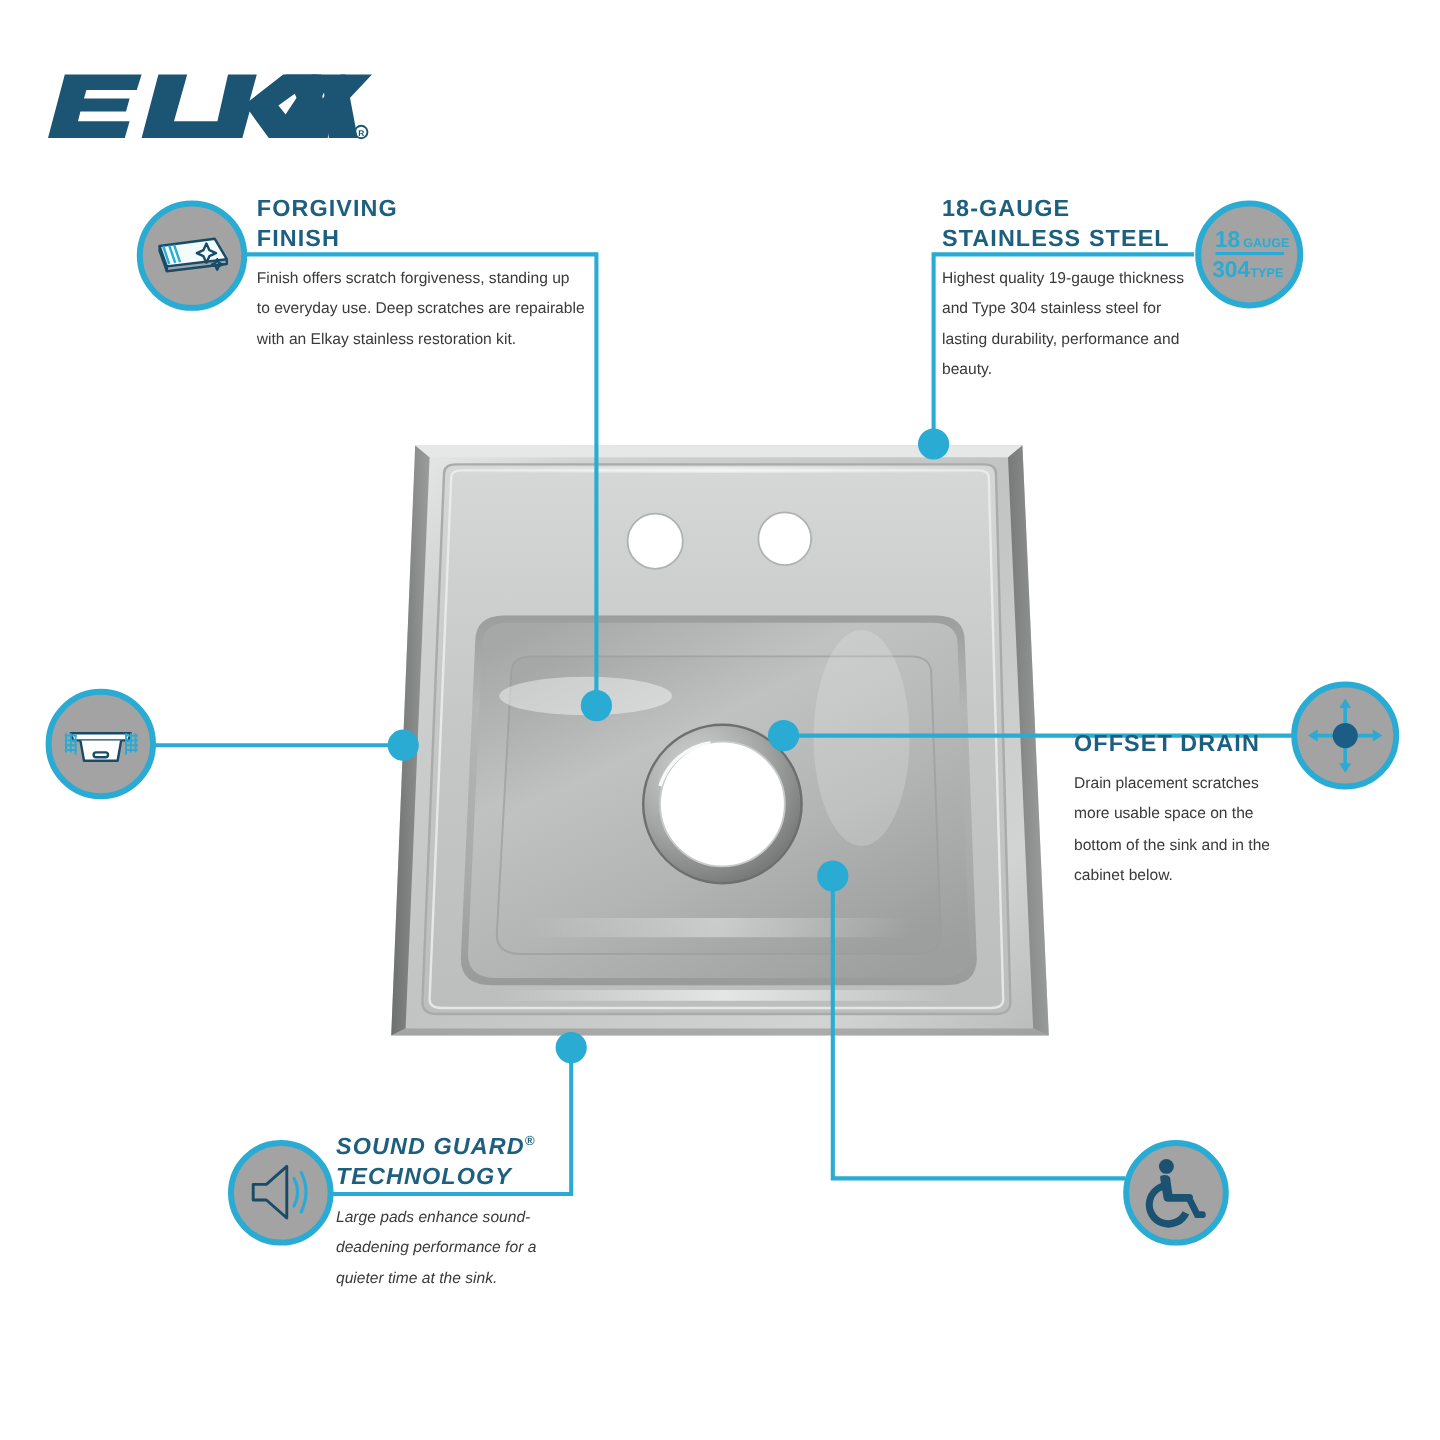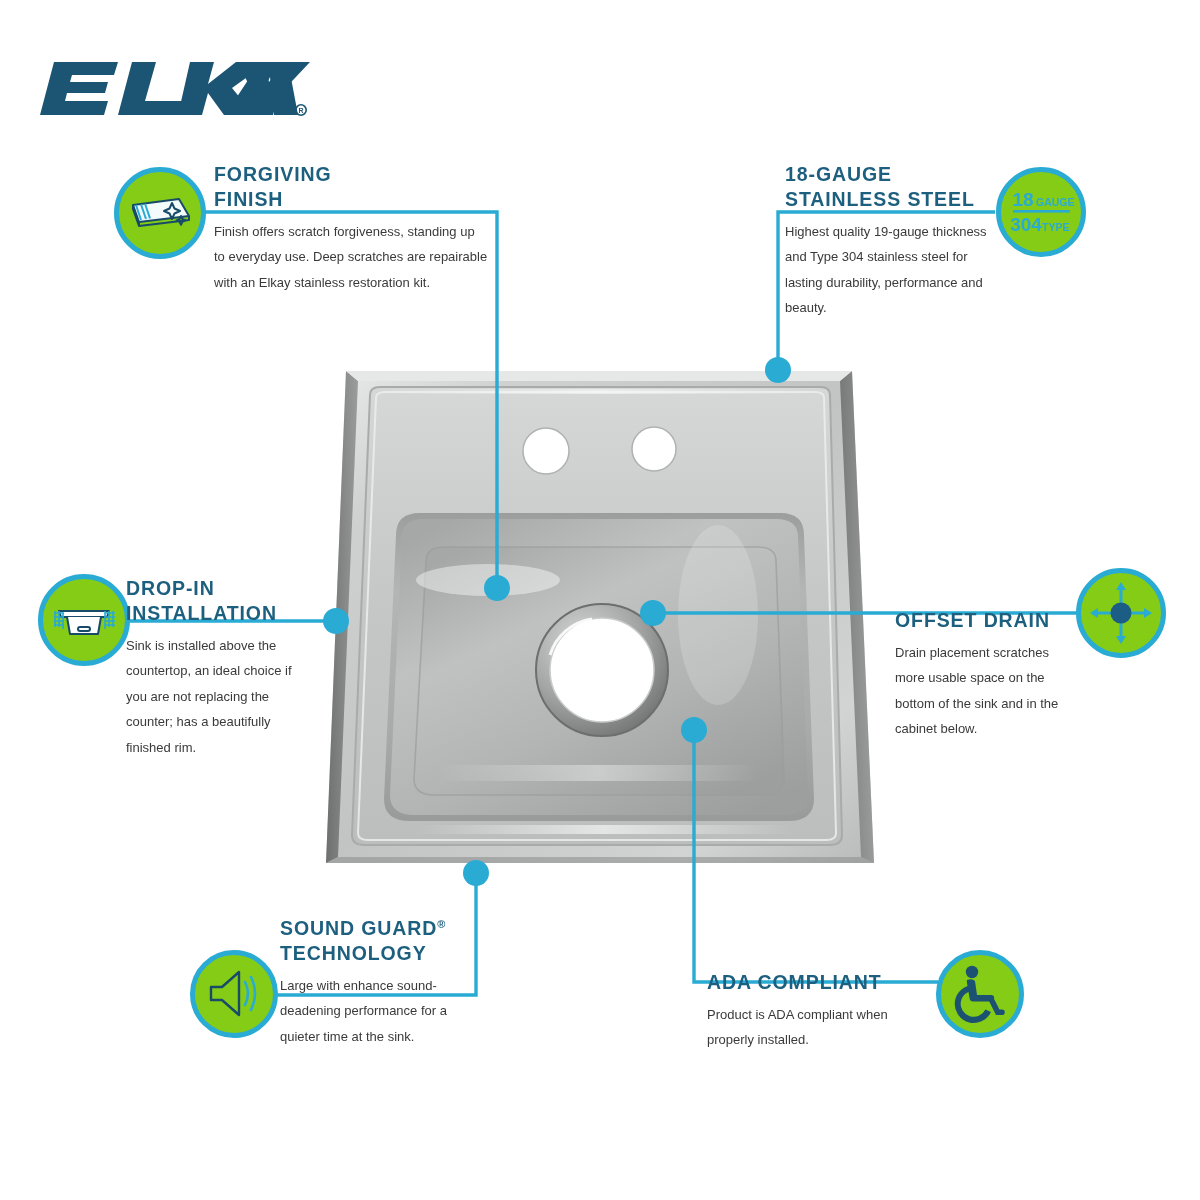--- a/index.html
+++ b/index.html
@@ -18,21 +18,21 @@
   }
   .c-body{
     color:#3a3a3a;font-size:13px;line-height:25.4px;
     margin-top:7px;font-weight:normal;
   }
   .reg{font-size:11px;vertical-align:super;line-height:0;}
 
   
   .icon-circle{
     position:absolute;border-radius:50%;
-    border:5px solid #29abd4;background:#84cc16;
+    border:5px solid #29abd4;background:#a3a3a3;
     box-sizing:border-box;
   }
   .icon-circle svg{position:absolute;left:0;top:0;}
 
   
   #wires{position:absolute;left:0;top:0;width:1200px;height:1200px;pointer-events:none;}
 
   
   #sink{position:absolute;left:318px;top:365px;width:562px;height:522px;}
 </style>
@@ -252,43 +252,30 @@
   </div>
 
   <div class="callout" style="left:785px;top:150px;width:206px;">
     <div class="c-head">
       <div>18-GAUGE</div>
       <div>STAINLESS STEEL</div>
     </div>
     <div class="c-body">Highest quality 19-gauge thickness and Type 304 stainless steel for lasting durability, performance and beauty.</div>
   </div>
 
-  <div class="callout" style="left:126px;top:564px;width:185px;">
-    <div class="c-head">
-      <div>DROP-IN</div>
-      <div>INSTALLATION</div>
-    </div>
-    <div class="c-body">Sink is installed above the countertop, an ideal choice if you are not replacing the counter; has a beautifully finished rim.</div>
-  </div>
 
   <div class="callout" style="left:895px;top:596px;width:178px;">
     <div class="c-head">
       <div>OFFSET DRAIN</div>
     </div>
     <div class="c-body">Drain placement scratches more usable space on the bottom of the sink and in the cabinet below.</div>
   </div>
 
-  <div class="callout" style="left:280px;top:904px;width:200px;">
+  <div class="callout" style="left:280px;top:932px;width:200px;font-style:italic;">
     <div class="c-head">
       <div><span>SOUND GUARD</span><span class="reg">®</span></div>
       <div>TECHNOLOGY</div>
     </div>
-    <div class="c-body">Large with enhance sound-deadening performance for a quieter time at the sink.</div>
-  </div>
-
-  <div class="callout" style="left:707px;top:958px;width:210px;">
-    <div class="c-head">
-      <div>ADA COMPLIANT</div>
-    </div>
-    <div class="c-body">Product is ADA compliant when properly installed.</div>
-  </div>
+    <div class="c-body">Large pads enhance sound-deadening performance for a quieter time at the sink.</div>
+  </div>
+
 
 </div>
 
 </body></html>

